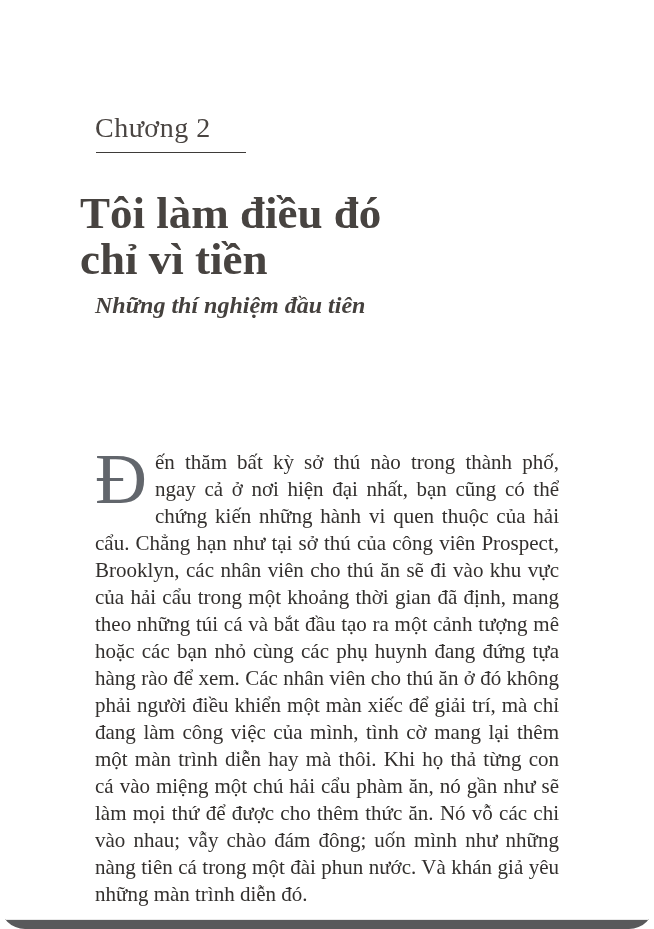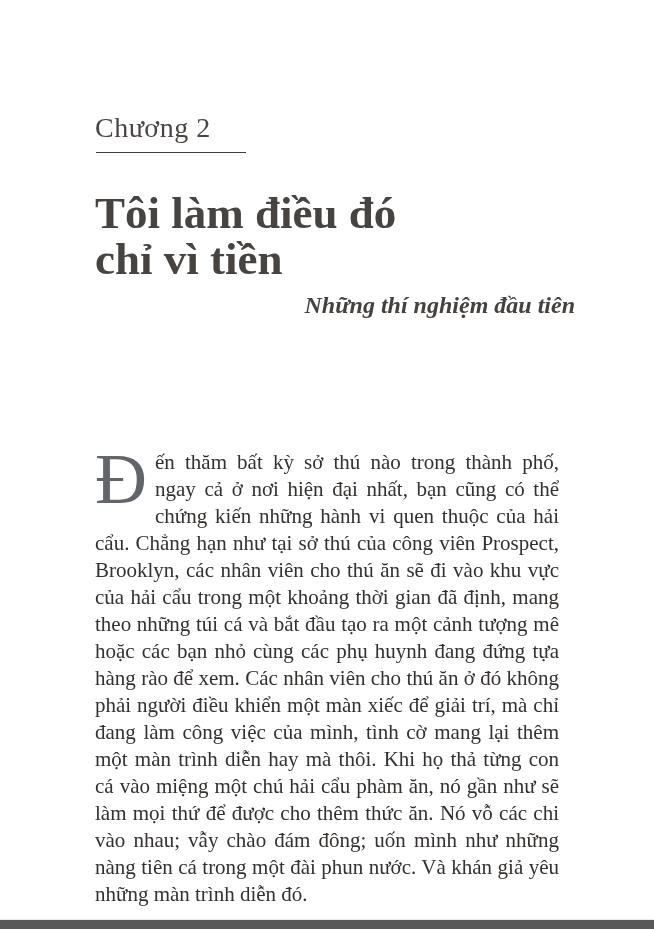--- a/index.html
+++ b/index.html
@@ -7,60 +7,60 @@
     padding: 0;
     background: #ffffff;
   }
   .page {
     position: relative;
     width: 654px;
     height: 929px;
     background: #ffffff;
     overflow: hidden;
     font-family: "Liberation Serif", serif;
+    border-radius: 25px;
   }
   .chapter-label {
     position: absolute;
     left: 95px;
     top: 112px;
     font-size: 28px;
     line-height: 32px;
     color: #4a4542;
     letter-spacing: 0.5px;
   }
   .chapter-rule {
     position: absolute;
     left: 96px;
     top: 152px;
     width: 150px;
     height: 0;
     border-top: 1.5px solid #3e3b39;
   }
   .chapter-title {
     position: absolute;
-    left: 95px;
+    left: 80px;
     top: 190px;
     width: 480px;
     font-size: 45px;
     line-height: 46px;
     font-weight: bold;
     color: #474340;
     letter-spacing: 0px;
   }
   .chapter-subtitle {
     position: absolute;
     left: 95px;
     top: 292px;
     width: 480px;
     font-size: 24px;
     line-height: 26px;
     font-style: italic;
     font-weight: bold;
     color: #45413e;
-    text-align: right;
   }
   .body-block {
     position: absolute;
     left: 95px;
     top: 449px;
     width: 464px;
     font-size: 21px;
     line-height: 27px;
     color: #33302e;
     text-align: justify;

